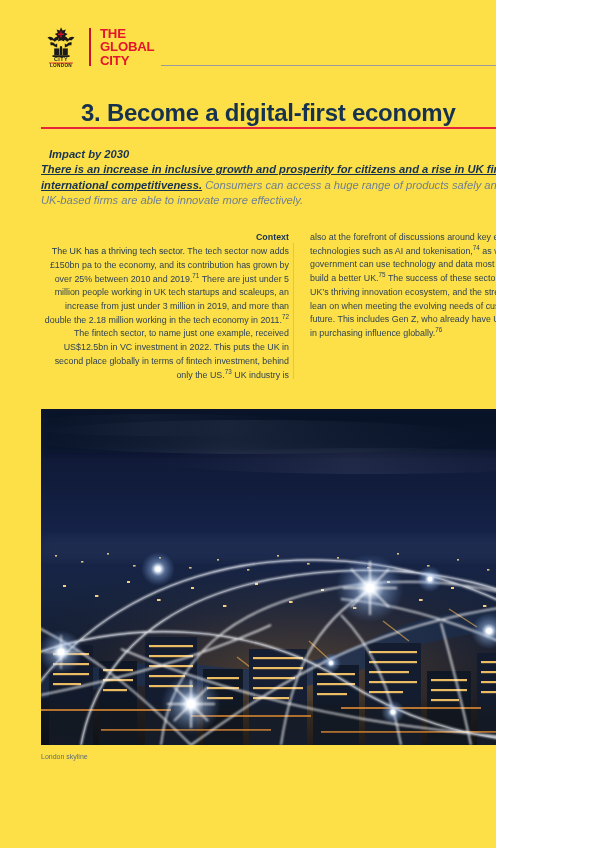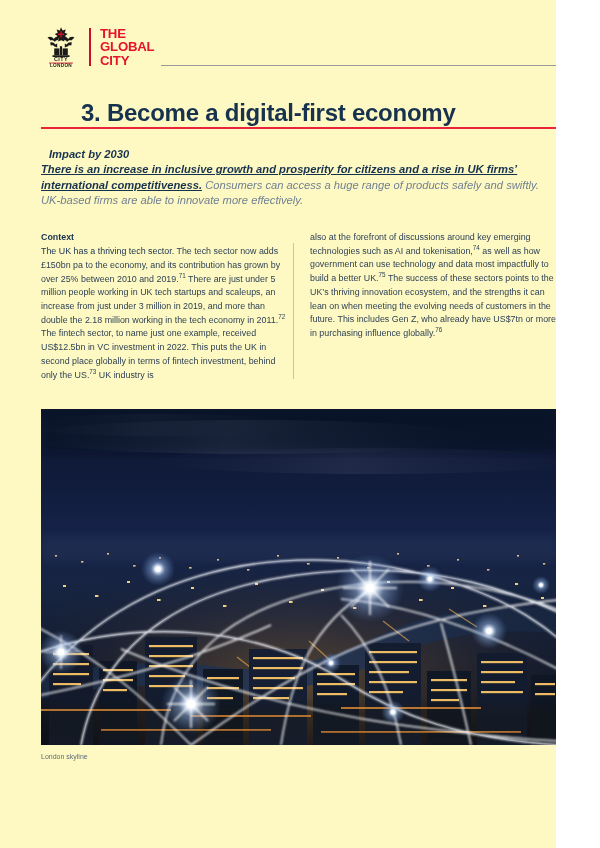--- a/index.html
+++ b/index.html
@@ -7,23 +7,23 @@
     margin: 0;
     padding: 0;
     background: #ffffff;
   }
   body {
     font-family: "Liberation Sans", sans-serif;
     -webkit-font-smoothing: antialiased;
   }
   .page {
     position: relative;
-    width: 556px;
+    width: 496px;
     height: 848px;
-    background: #fef9c3;
+    background: #fde047;
     overflow: hidden;
   }
 
   
   .header {
     position: absolute;
     left: 41px;
     top: 24px;
     width: 518px;
     height: 46px;
@@ -116,21 +116,21 @@
   }
   .col {
     position: absolute;
     top: 0;
     width: 248px;
     font-size: 8.9px;
     line-height: 13.7px;
     color: #2e4256;
     text-align: left;
   }
-  .col-left  { left: 0; }
+  .col-left  { left: 0; text-align: right; }
   .col-right { left: 269px; }
   .col-rule {
     position: absolute;
     left: 252px;
     top: 12px;
     width: 1px;
     height: 136px;
     background: #b9c2cc;
   }
   .kicker {

